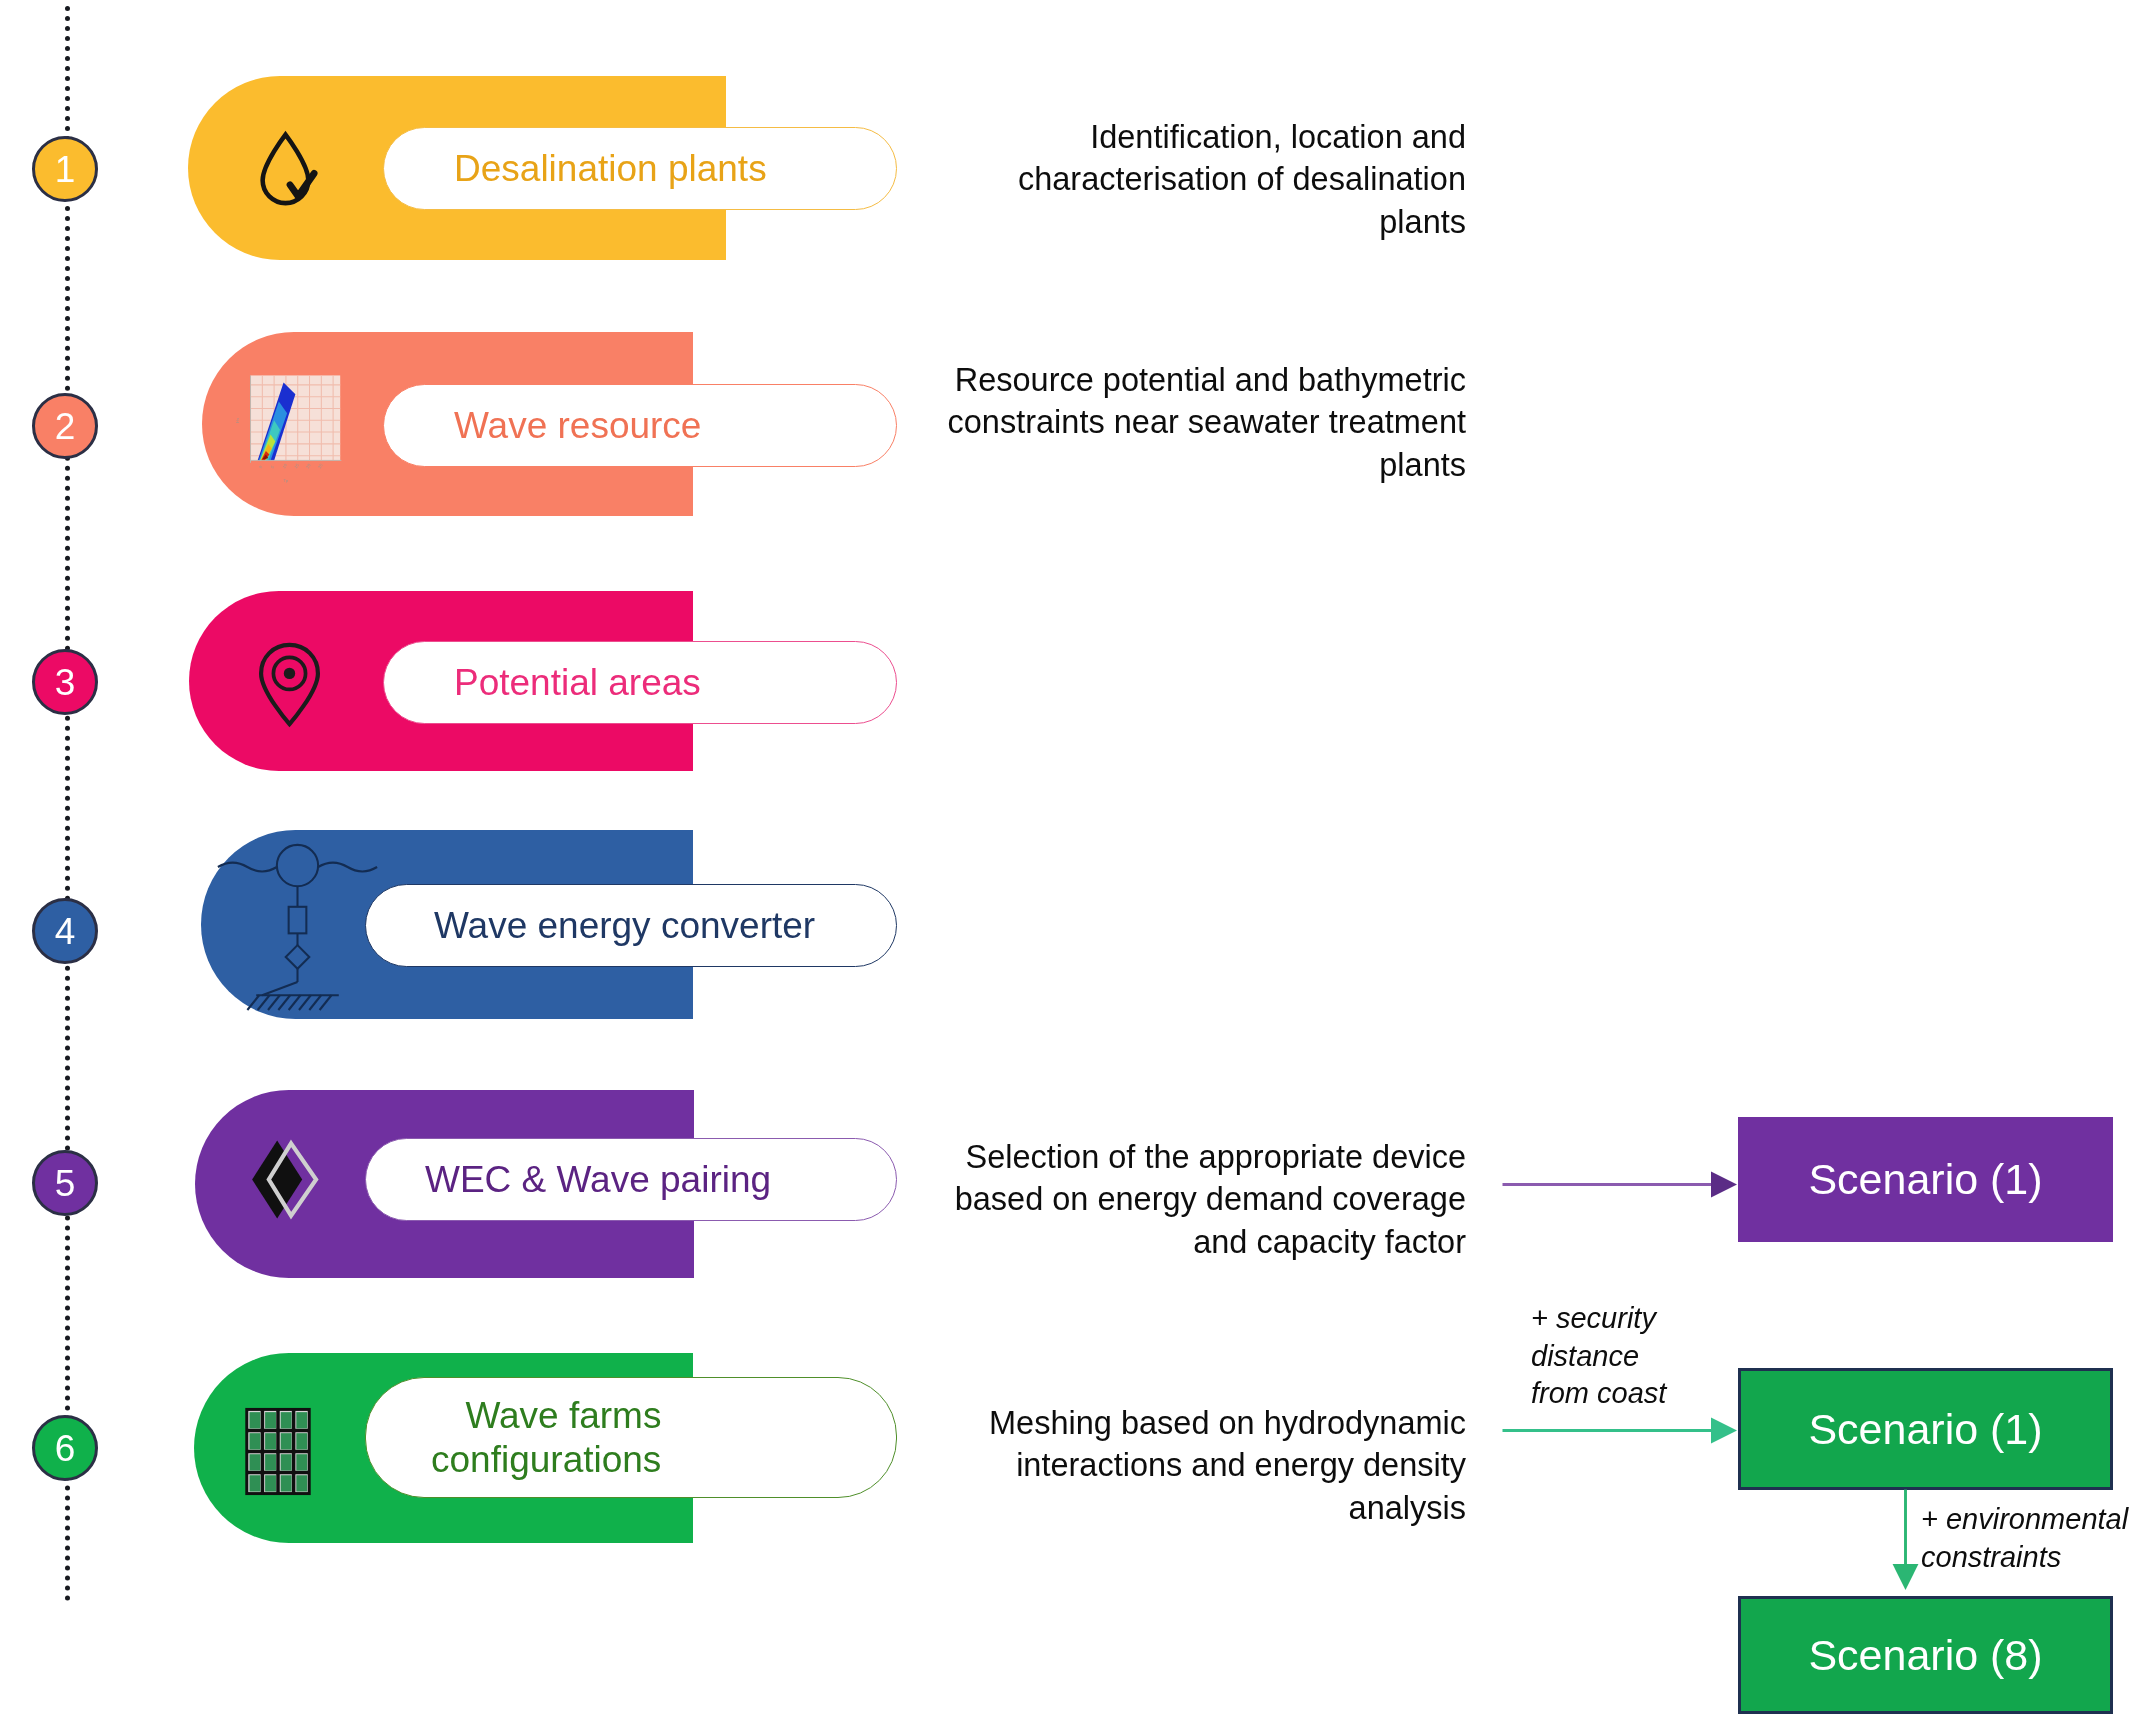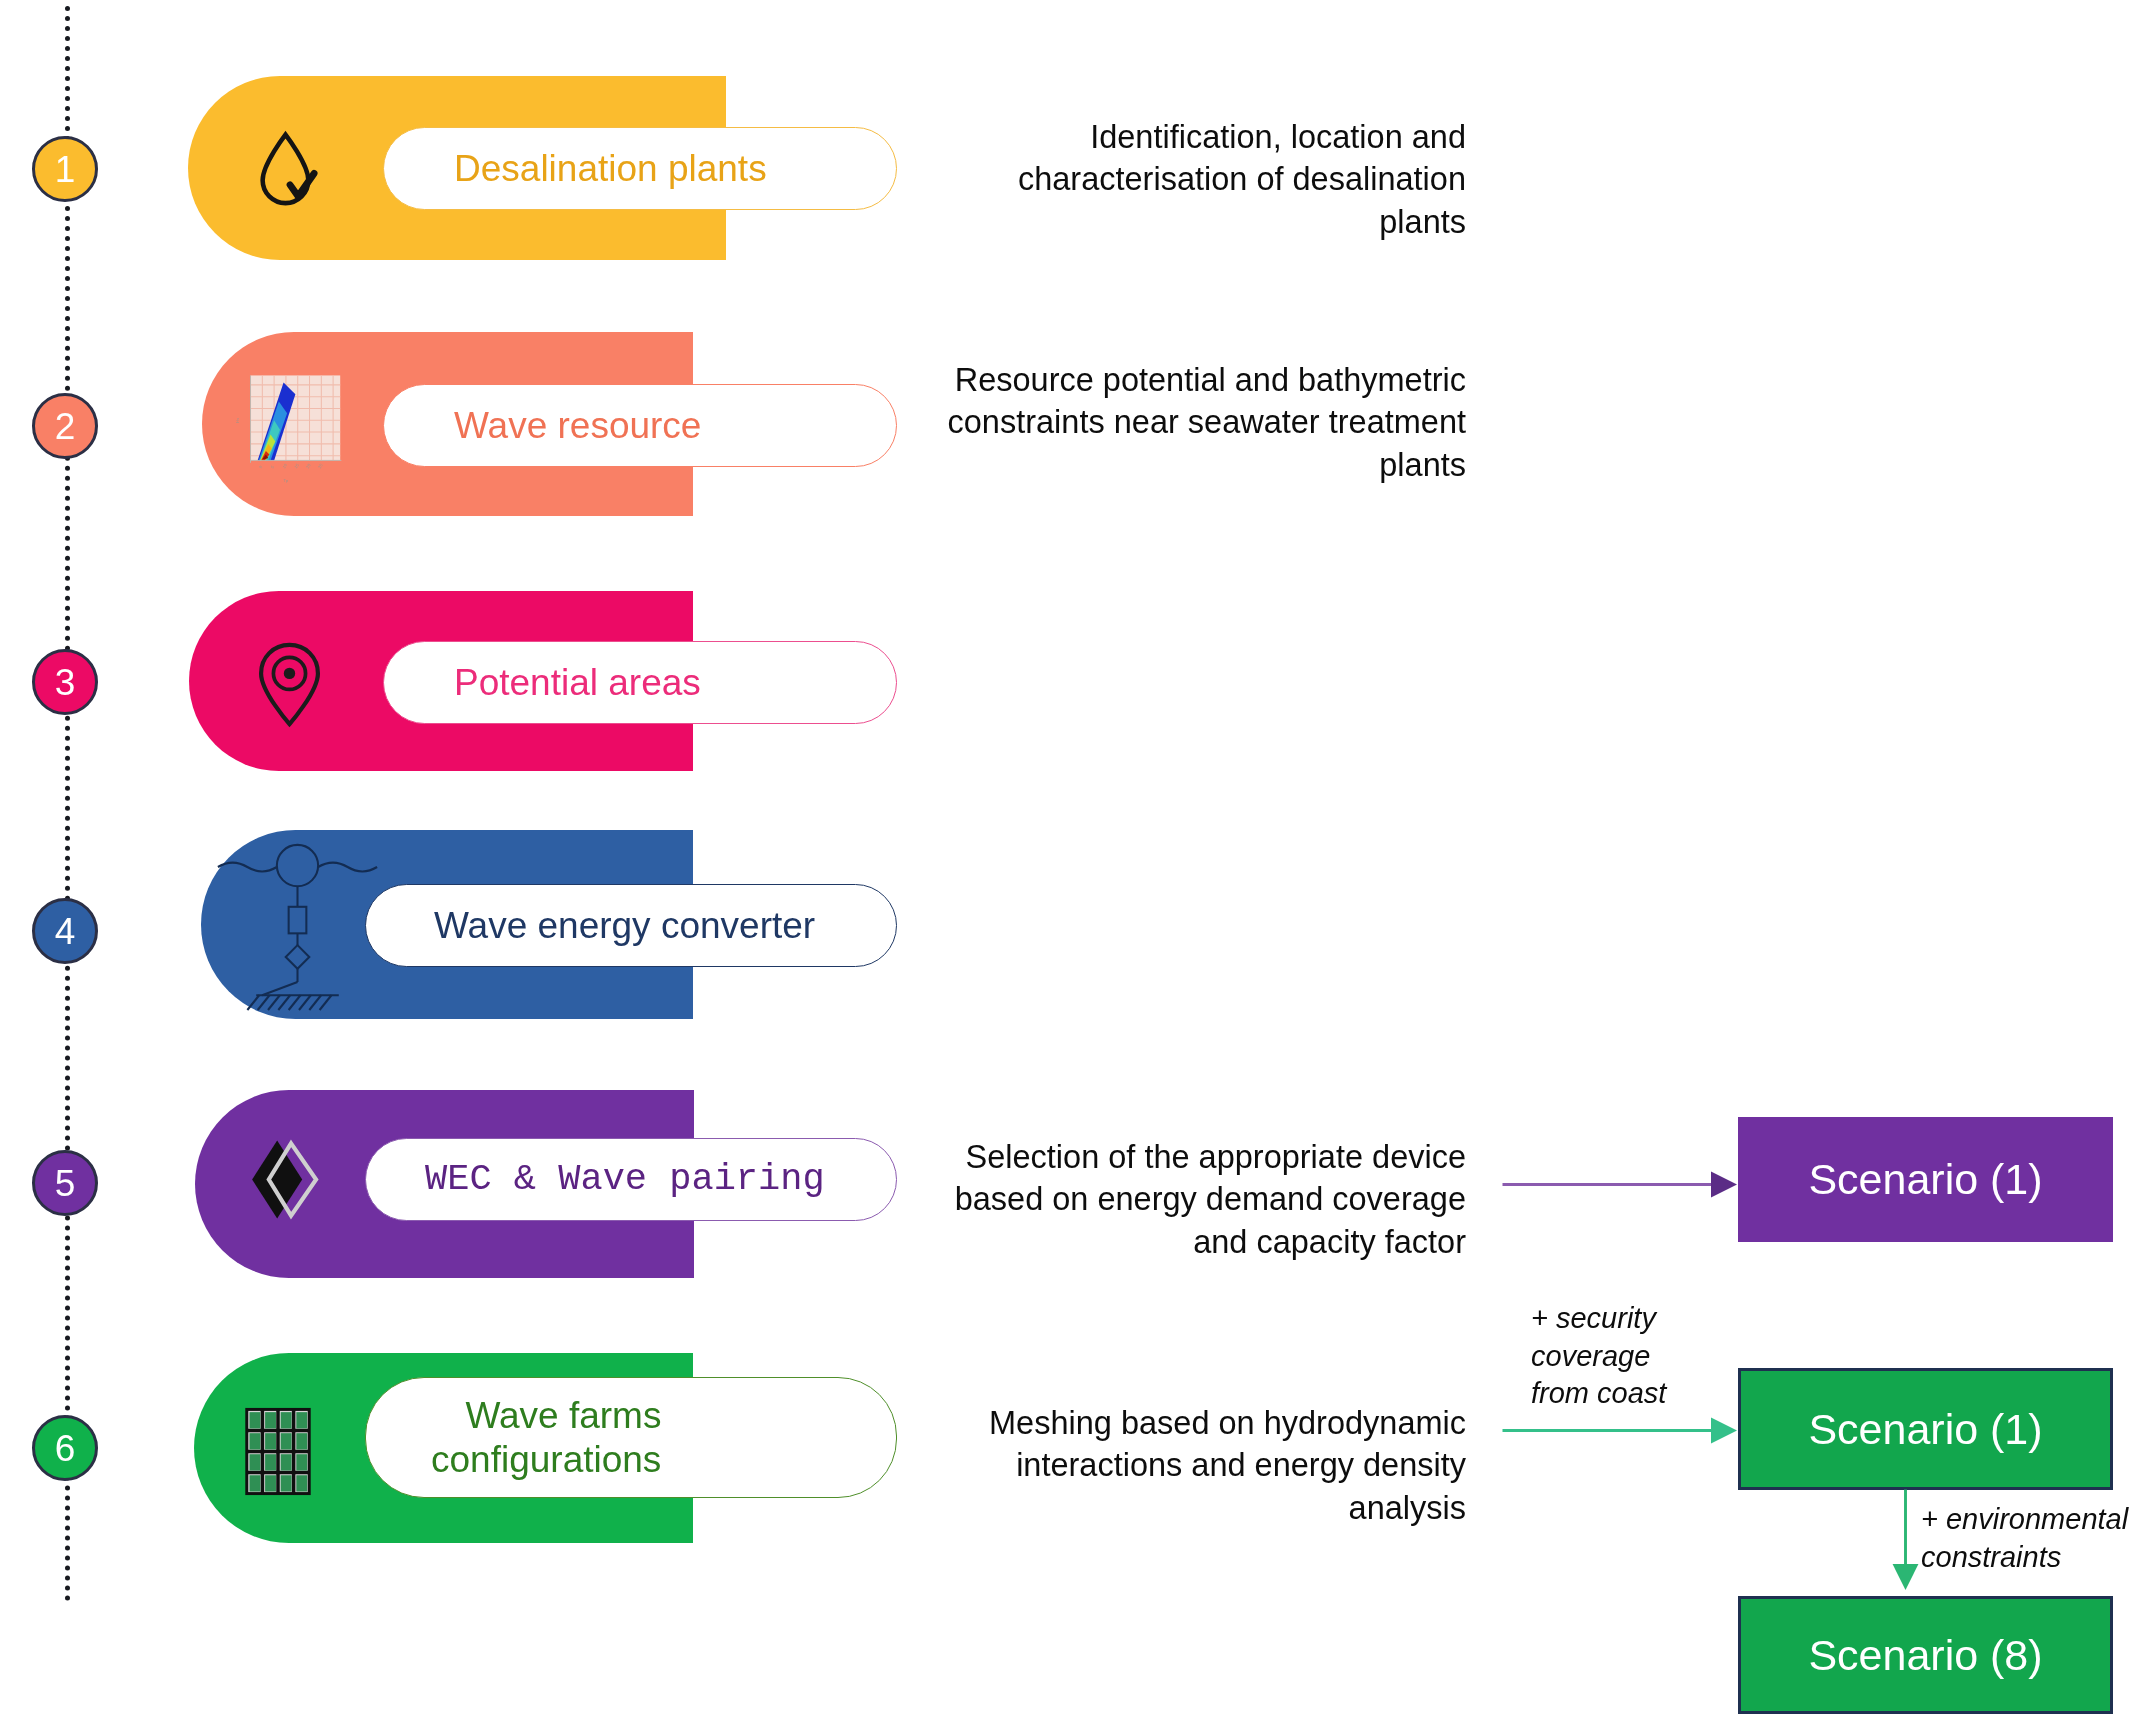--- a/index.html
+++ b/index.html
@@ -237,21 +237,21 @@
   <div class="band" style="left:195px; top:1090px; width:499px; height:188px; background:#7030A0;"></div>
   <div class="step-num" style="left:32px; top:1150px; background:#7030A0;">
     <span>5</span>
   </div>
   <div class="band-icon" style="left:241px; top:1135px; width:89px; height:89px;">
     <svg viewBox="0 0 64 64" width="89" height="89">
       <path d="M26 4 L44 32 L26 60 L8 32 Z" fill="#101010"></path>
       <path d="M36 6 L54 32 L36 58 L20 32 Z" fill="none" stroke="#cfcfcf" stroke-width="3"></path>
     </svg>
   </div>
-  <div class="pill" style="left:365px; top:1138px; width:532px; height:83px; border:1.8px solid #8B5BAF;font-family:Liberation Mono, monospace;">
+  <div class="pill" style="left:365px; top:1138px; width:532px; height:83px; border:1.8px solid #8B5BAF;">
     <span class="pill-label" style="color:#5B2382; padding-left:59px;">WEC &amp; Wave pairing</span>
   </div>
   <div class="desc" style="left:910px; top:1136px; width:556px;">Selection of the appropriate device based on energy demand coverage and capacity factor</div>
 
   <div class="band" style="left:194px; top:1353px; width:499px; height:190px; background:#10B14B;"></div>
   <div class="step-num" style="left:32px; top:1415px; background:#10B14B;">
     <span>6</span>
   </div>
   <div class="band-icon" style="left:236px; top:1404px; width:84px; height:95px;">
     <svg viewBox="0 0 60 70" width="84" height="95">
@@ -306,21 +306,21 @@
   <svg class="arrow-svg" style="left:1501px; top:1413px;" width="248" height="35" viewBox="0 0 420 60">
     <defs>
       <marker id="arrowGreen" markerWidth="9" markerHeight="9" refX="7" refY="4.5" orient="auto">
         <path d="M0 0 L9 4.5 L0 9 Z" fill="#34C08A"></path>
       </marker>
     </defs>
     <line x1="0" y1="30" x2="392" y2="30" stroke="#34C08A" stroke-width="5" marker-end="url(#arrowGreen)"></line>
   </svg>
 
   <div class="annot" style="left:1531px; top:1300px; width:195px;">+ security
-coverage
+distance
 from coast</div>
 
   <div class="scenario" style="left:1738px; top:1368px; width:375px; height:122px; background:#12A64D; border:3.5px solid #1F3050;">
     <span>Scenario (1)</span>
   </div>
 
   <svg class="arrow-svg" style="left:1888px; top:1489px;" width="35" height="112" viewBox="0 0 60 190">
     <defs>
       <marker id="arrowGreenDown" markerWidth="9" markerHeight="9" refX="7" refY="4.5" orient="auto">
         <path d="M0 0 L9 4.5 L0 9 Z" fill="#2BB673"></path>

